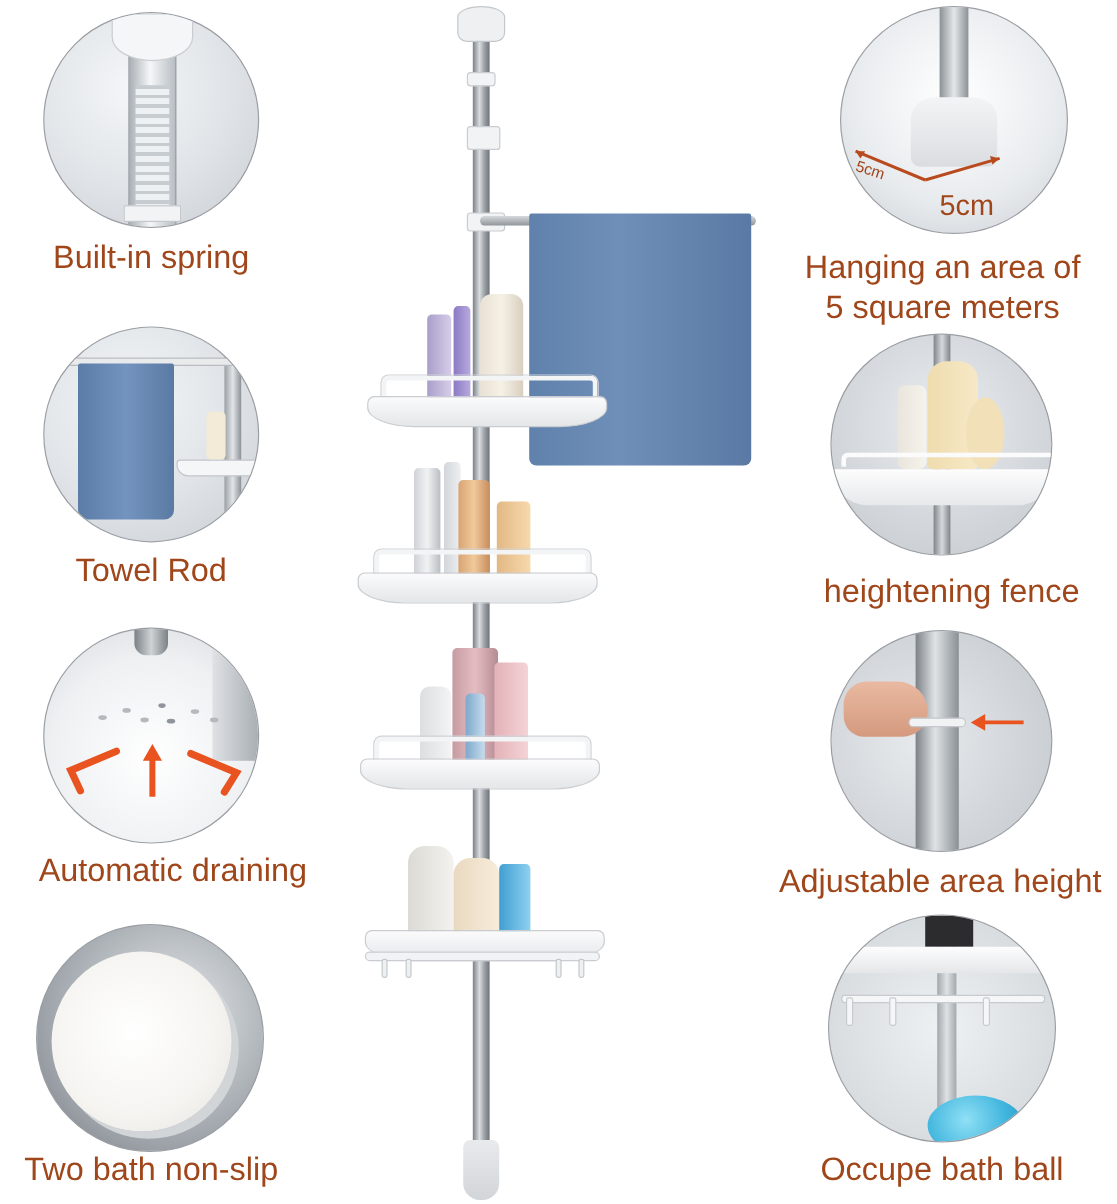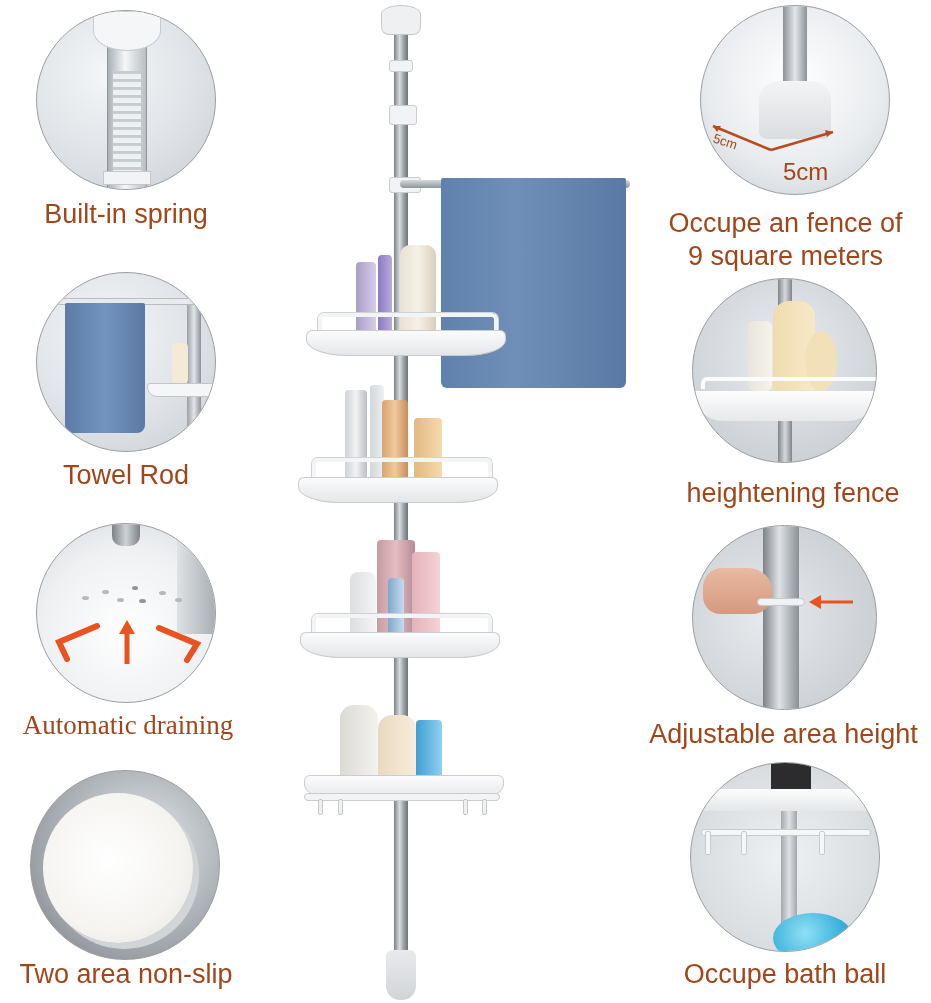--- a/index.html
+++ b/index.html
@@ -82,26 +82,26 @@
     <span style="position:absolute;left:82px;top:7px;width:7px;height:4px;border-radius:50%;background:#b4b9bd;"></span>
     <span style="position:absolute;left:98px;top:14px;width:7px;height:4px;border-radius:50%;background:#b4b9bd;"></span>
   </div>
   <svg class="inner" style="left:0; top:90px;" width="180" height="60" viewBox="0 0 180 60">
     <path d="M60 12 L22 28 L30 45" fill="none" stroke="#e8531f" stroke-width="6" stroke-linecap="round"></path>
     <path d="M90 50 L90 14" fill="none" stroke="#e8531f" stroke-width="5"></path>
     <path d="M82 20 L90 6 L98 20 Z" fill="#e8531f"></path>
     <path d="M122 14 L160 30 L150 46" fill="none" stroke="#e8531f" stroke-width="6" stroke-linecap="round"></path>
   </svg>
 </div>
-<div class="feature-label" style="left:0; width:256px; top:709px;font-family:Liberation Serif, serif;">Automatic draining</div>
+<div class="feature-label" style="left:16px; width:256px; top:709px;">Automatic draining</div>
 
 <div class="feature-circle" style="left:30px; top:770px; width:190px; height:190px; background:radial-gradient(circle at 60% 40%, #e6e9ec, #9aa0a6 70%, #6f757b);">
   <div class="inner" style="left:12px; top:22px; width:150px; height:150px; border-radius:50%; background:radial-gradient(circle at 45% 45%, #ffffff 0%, #f5f4f1 60%, #e3e1dc 100%); box-shadow: 6px 6px 0 #d2d5d8;"></div>
 </div>
-<div class="feature-label" style="left:0; width:252px; top:958px;">Two area non-slip</div>
+<div class="feature-label" style="left:0; width:252px; top:958px;">Two bath non-slip</div>
 
 <div>
   <div class="pole"></div>
   <div class="pole-cap-top"></div>
   <div class="clamp" style="top:60px;"></div>
   <div class="clamp" style="top:105px; width:28px; height:20px;"></div>
   <div class="clamp" style="top:177px; width:32px; height:16px;"></div>
   <div class="towel-rod"></div>
   <div class="towel"></div>
 
@@ -143,22 +143,22 @@
   <div class="inner" style="left:58px; top:75px; width:72px; height:58px; background:linear-gradient(180deg,#f3f4f5,#dadde0); border-radius:30% 30% 8px 8px;"></div>
   <svg class="inner" style="left:0; top:110px;" width="190" height="60" viewBox="0 0 190 60">
     <path d="M12 10 L70 34" stroke="#b94a1e" stroke-width="2.5"></path>
     <path d="M70 34 L132 16" stroke="#b94a1e" stroke-width="2.5"></path>
     <path d="M12 10 l8 0 l-4 6 Z" fill="#b94a1e"></path>
     <path d="M132 16 l-8 -2 l2 7 Z" fill="#b94a1e"></path>
   </svg>
   <div class="inner" style="left:12px; top:128px; font-size:13px; color:#a0461b; transform:rotate(18deg);">5cm</div>
   <div class="inner" style="left:82px; top:152px; font-size:24px; color:#a0461b;">5cm</div>
 </div>
-<div class="feature-label" style="left:640px; width:291px; top:207px;">Occupe an fence of</div>
-<div class="feature-label" style="left:640px; width:291px; top:240px;">9 square meters</div>
+<div class="feature-label" style="left:640px; width:291px; top:207px;">Hanging an area of</div>
+<div class="feature-label" style="left:640px; width:291px; top:240px;">5 square meters</div>
 
 <div class="feature-circle" style="left:692px; top:278px; width:185px; height:185px; background:radial-gradient(circle at 50% 40%, #e9ecef, #c4c9ce);">
   <div class="inner" style="left:85px; top:0; width:14px; height:185px; background:linear-gradient(90deg,#7f858a,#d7dadd,#7f858a);"></div>
   <div class="inner" style="left:55px; top:42px; width:24px; height:70px; background:linear-gradient(90deg,#e9e5dc,#f6f3ec); border-radius:6px;"></div>
   <div class="inner" style="left:80px; top:22px; width:42px; height:90px; background:linear-gradient(90deg,#efdcae,#f7e9c7); border-radius:16px 16px 4px 4px;"></div>
   <div class="inner" style="left:112px; top:52px; width:32px; height:60px; background:#f2e0b8; border-radius:50%;"></div>
   <div class="inner" style="left:8px; top:98px; width:180px; height:12px; border:4px solid #fbfbfc; border-bottom:none; border-radius:6px 6px 0 0;"></div>
   <div class="inner" style="left:0; top:112px; width:185px; height:30px; background:linear-gradient(180deg,#fdfdfd,#e6e8ea); border-radius:0 0 40px 40px;"></div>
 </div>
 <div class="feature-label" style="left:660px; width:266px; top:477px;">heightening fence</div>

